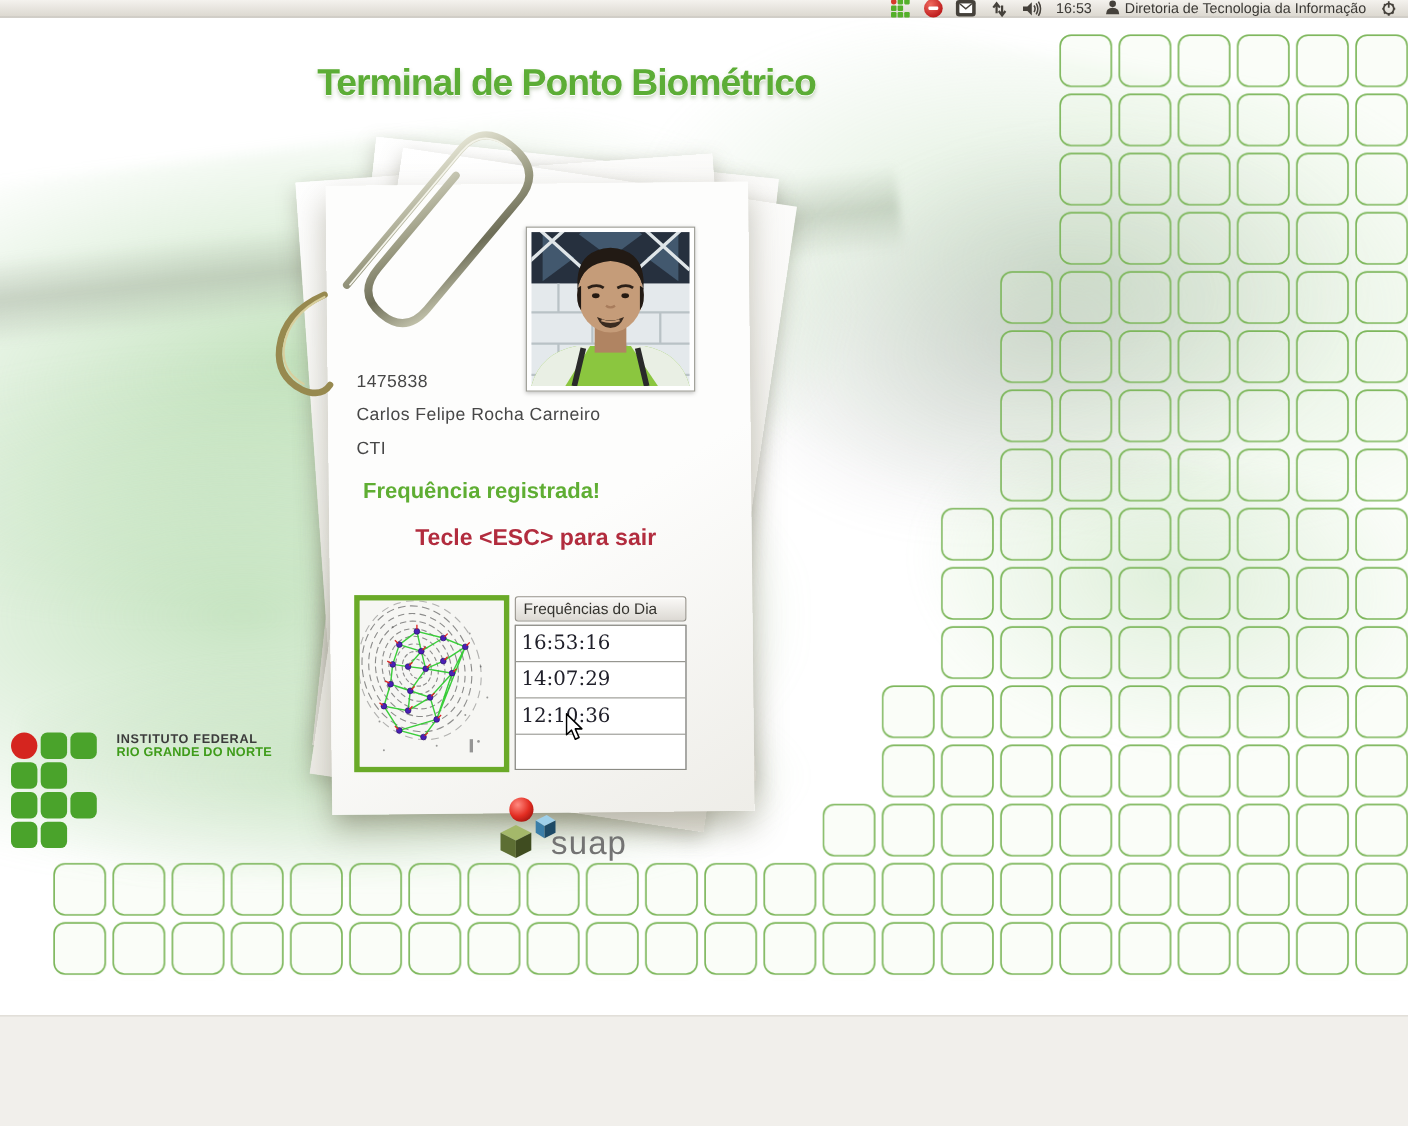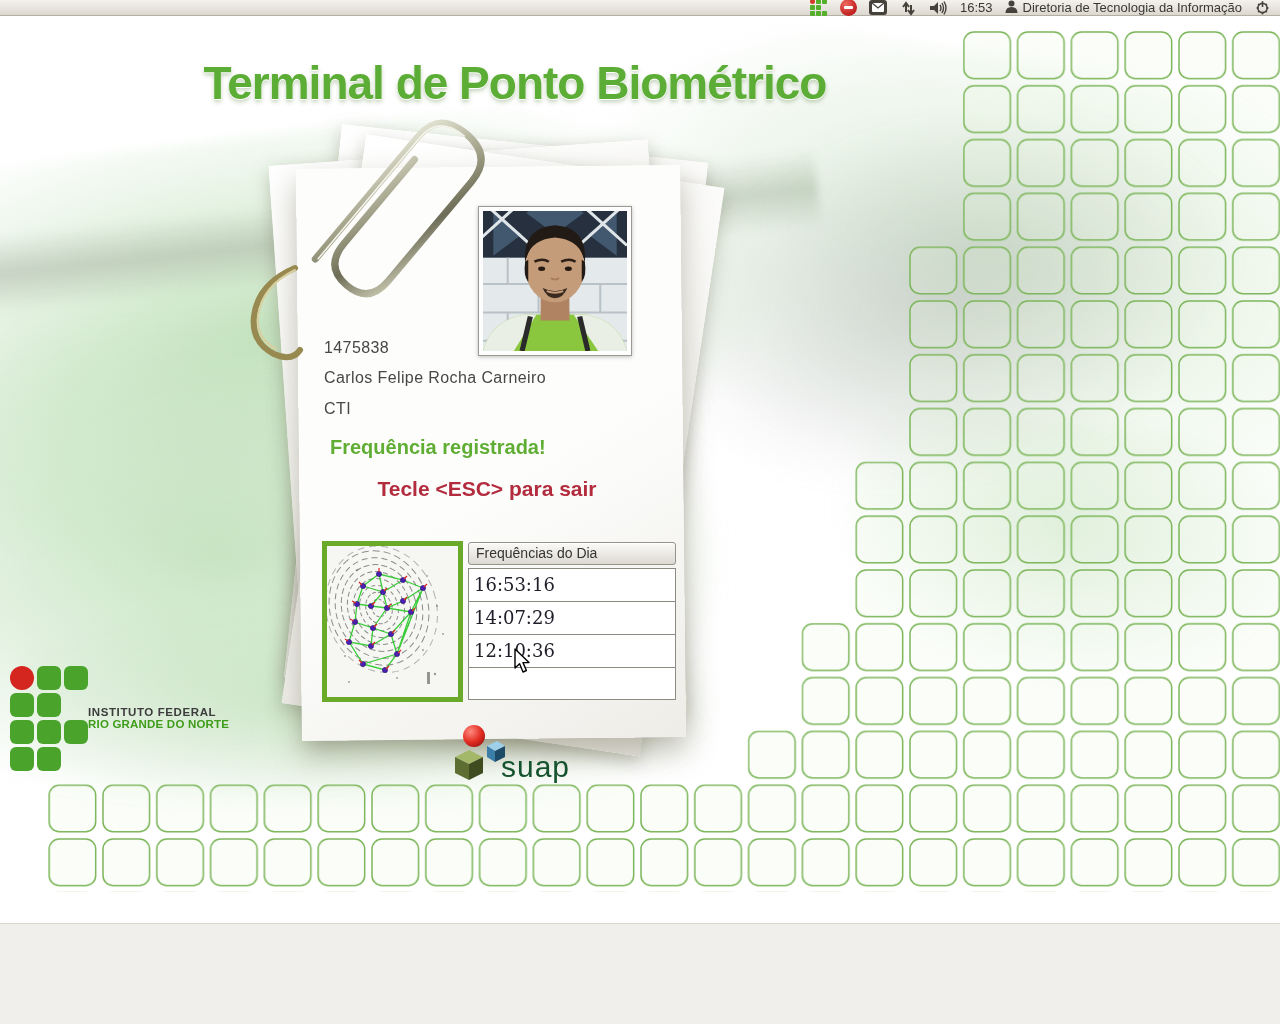--- a/index.html
+++ b/index.html
@@ -57,46 +57,46 @@
   .status-msg{position:absolute;left:330px;top:436px;width:312px;z-index:7;
               color:#5fae33;font-weight:bold;font-size:20px;}
   .exit-hint{position:absolute;left:322px;top:477px;width:330px;text-align:center;z-index:7;
              color:#b22c3e;font-weight:bold;font-size:21px;}
 
   .fp-box{position:absolute;left:322px;top:541px;width:141px;height:161px;z-index:7;
           border:5px solid #6aaa28;background:#fbfbf9;box-sizing:border-box;}
   .fp-box svg{width:100%;height:100%;display:block;}
 
   
-  .freq{position:absolute;left:468px;top:542px;width:208px;z-index:7;}
+  .freq{position:absolute;left:468px;top:542px;width:156px;z-index:7;}
   .freq-header{height:21px;line-height:21px;padding-left:7px;font-size:14px;color:#35342f;
                background:linear-gradient(#fbfaf8,#dcd9d3);border:1px solid #96938b;border-radius:3px;
                box-shadow:inset 0 1px 0 #fff;}
   .freq-body{margin-top:3px;border:1px solid #8b8b84;background:#737373;}
   .freq-row{height:32px;line-height:32px;border-bottom:1px solid #8b8b84;padding-left:5px;
             font-family:"DejaVu Serif",serif;font-size:18px;color:#20202a;background:#fff;}
   .freq-row:last-child{border-bottom:none;}
   .freq-row.empty{height:31px;}
 
   
   .suap{position:absolute;left:447px;top:724px;z-index:7;display:flex;align-items:flex-end;}
 
   
-  .ifrn{position:absolute;left:10px;top:666px;z-index:7;display:flex;align-items:center;gap:0;}
+  .ifrn{position:absolute;left:10px;top:666px;z-index:7;display:flex;align-items:flex-start;gap:18px;}
   .ifrn-grid{display:grid;grid-template-columns:repeat(3,24px);grid-auto-rows:24px;gap:3px;width:78px;}
   .ifrn-grid i{background:#4aa32b;border-radius:6px;}
   .ifrn-grid i.red{background:#d5251f;border-radius:50%;}
   .ifrn-grid i.blank{background:transparent;}
   .ifrn-text{padding-bottom:2px;line-height:12px;}
   .ifrn-text .l1{font-size:11.5px;font-weight:bold;color:#3c3c3c;letter-spacing:.6px;}
   .ifrn-text .l2{font-size:11.5px;font-weight:bold;color:#3f9c1a;letter-spacing:.2px;}
 
   
   .page-title{position:absolute;left:120px;top:56px;width:790px;text-align:center;z-index:5;
-              font-size:46px;font-weight:bold;color:#5cad36;letter-spacing:-1px;
+              font-size:34px;font-weight:bold;color:#5cad36;letter-spacing:-1px;
               text-shadow:0 1px 0 #ffffff,0 3px 4px rgba(80,120,55,.35);}
 
   .cursor{position:absolute;left:514px;top:648px;z-index:50;}
 </style>
 </head>
 <body>
 
 <div class="screen">
 
   <div class="panel">
@@ -365,21 +365,21 @@
           <polygon points="40,22 50,17 58,22 48,27" fill="#9fd0ea"></polygon>
           <polygon points="40,22 48,27 48,38 40,33" fill="#3a7ea8"></polygon>
           <polygon points="48,27 58,22 58,33 48,38" fill="#1d4a66"></polygon>
         </g>
       <g>
           <polygon points="8,33 22,26 36,33 22,40" fill="#a4b86a"></polygon>
           <polygon points="8,33 22,40 22,56 8,49" fill="#5d6e33"></polygon>
           <polygon points="22,40 36,33 36,49 22,56" fill="#3f4c20"></polygon>
         </g>
     </svg>
-    <span style="font-size:30px;color:#14532d;letter-spacing:1px;margin-left:-6px;line-height:26px;">suap</span>
+    <span style="font-size:30px;color:#737373;letter-spacing:1px;margin-left:-6px;line-height:26px;">suap</span>
   </div>
 
   <div class="ifrn">
     <span class="ifrn-grid">
       <i class="red"></i>
         <i></i>
         <i></i>
       <i></i>
         <i></i>
         <i class="blank"></i>

